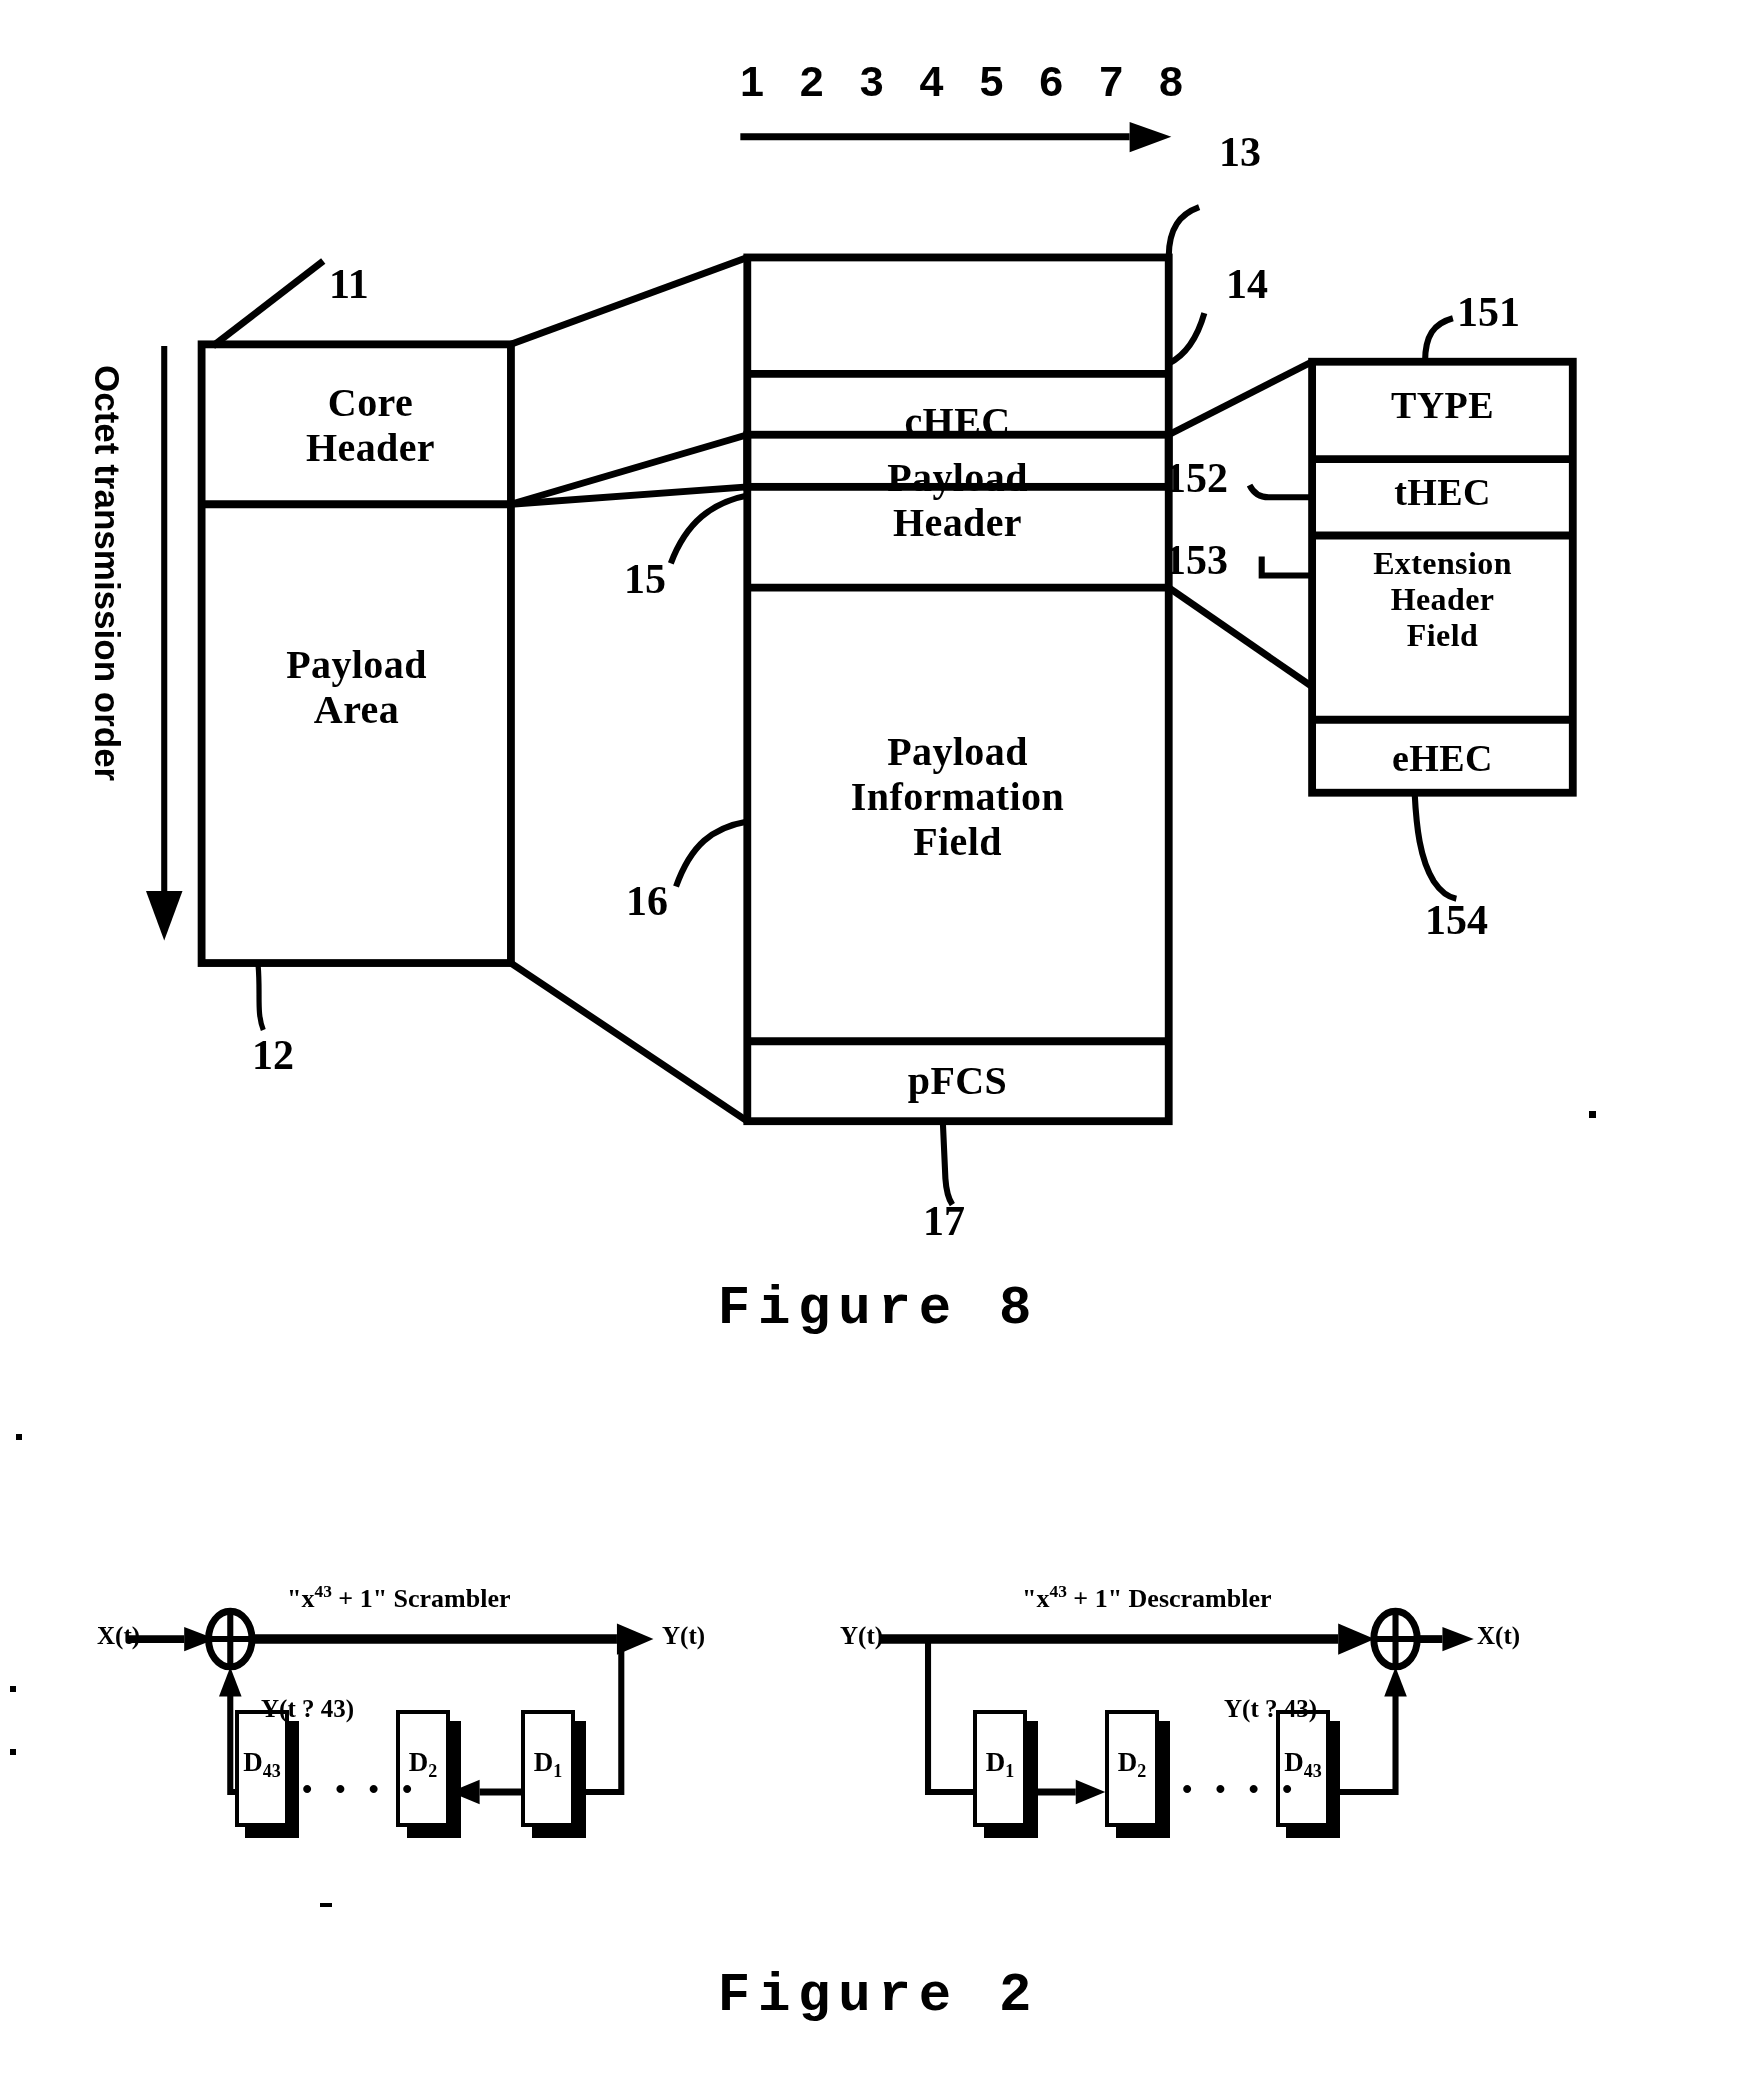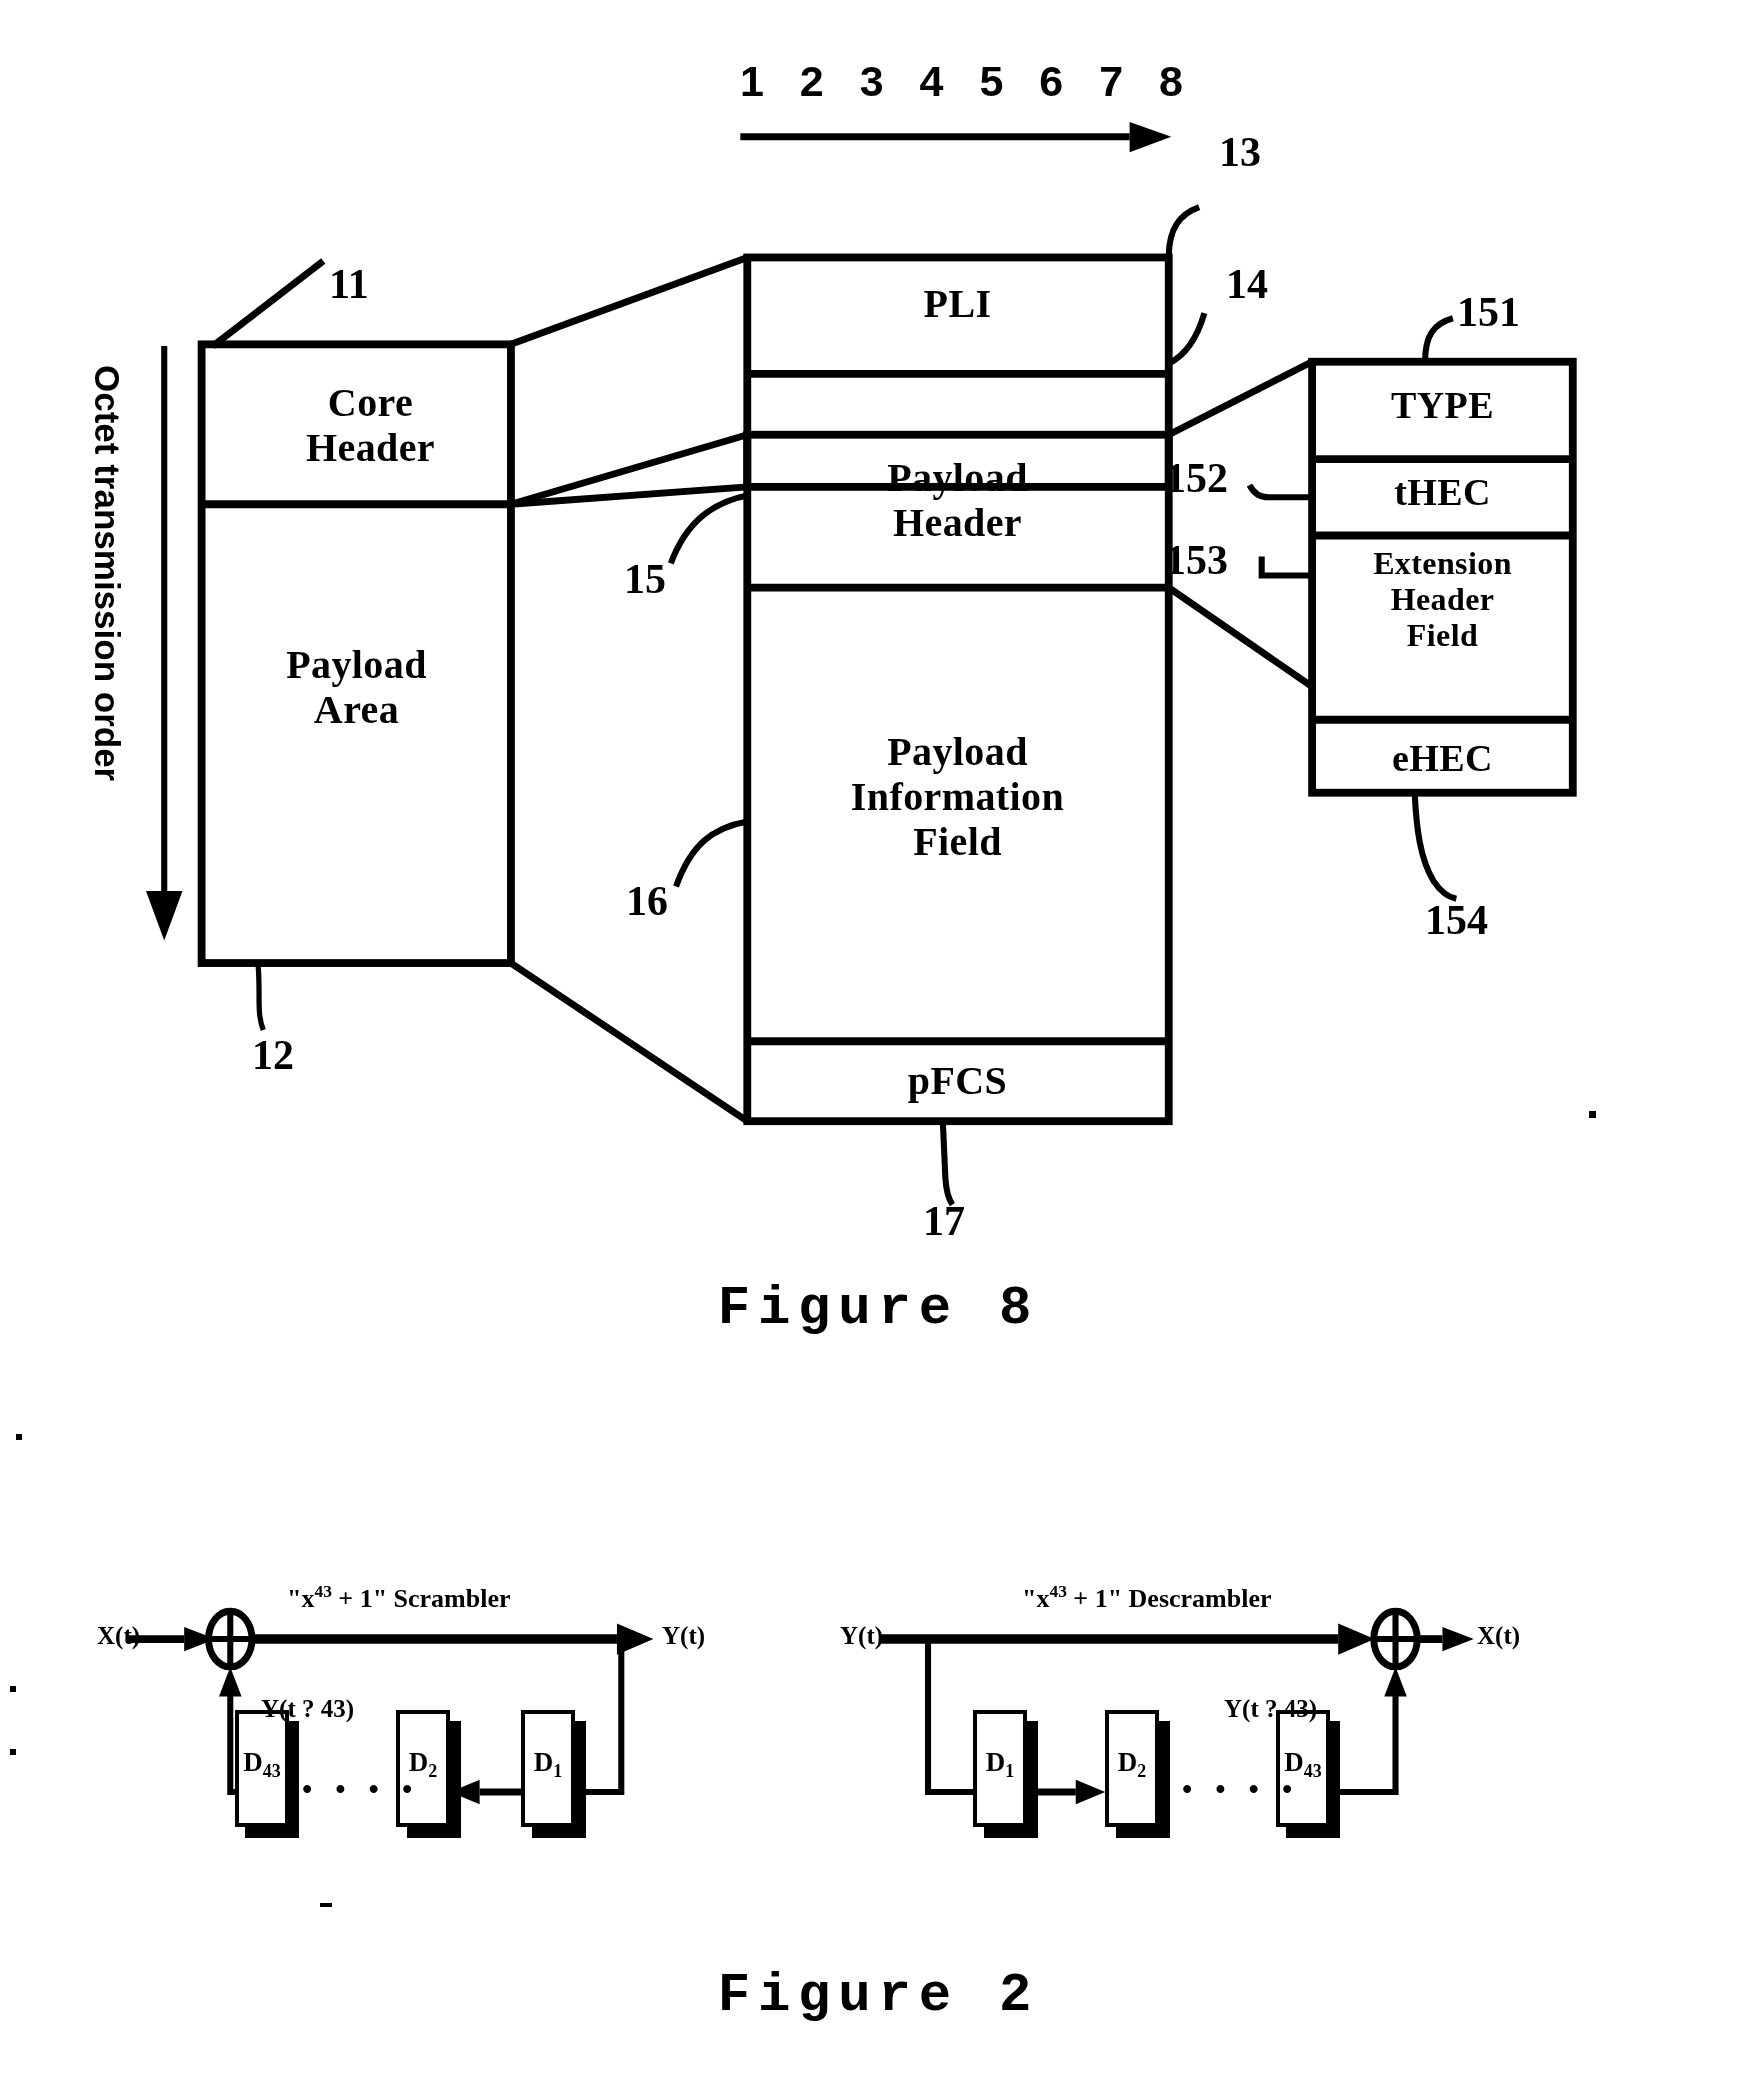--- a/index.html
+++ b/index.html
@@ -199,22 +199,22 @@
 
 
   <div class="txt vertlabel" style="left:127px; top:365px;">Octet transmission order</div>
 
   <div class="txt boxlabel" style="left:216px; top:365px; width:309px;margin-top:16px;">Core
 Header</div>
 
   <div class="txt boxlabel" style="left:202px; top:643px; width:309px;">Payload
 Area</div>
 
-  <div class="txt boxlabel" style="left:747px; top:282px; width:421px;">PLI</div>
-
+
+  <div class="txt boxlabel" style="left:747px; top:400px; width:421px;">cHEC</div>
 
   <div class="txt boxlabel" style="left:747px; top:456px; width:421px;">Payload
 Header</div>
 
   <div class="txt boxlabel" style="left:747px; top:730px; width:421px;">Payload
 Information
 Field</div>
 
   <div class="txt boxlabel" style="left:747px; top:1059px; width:421px;">pFCS</div>
 

